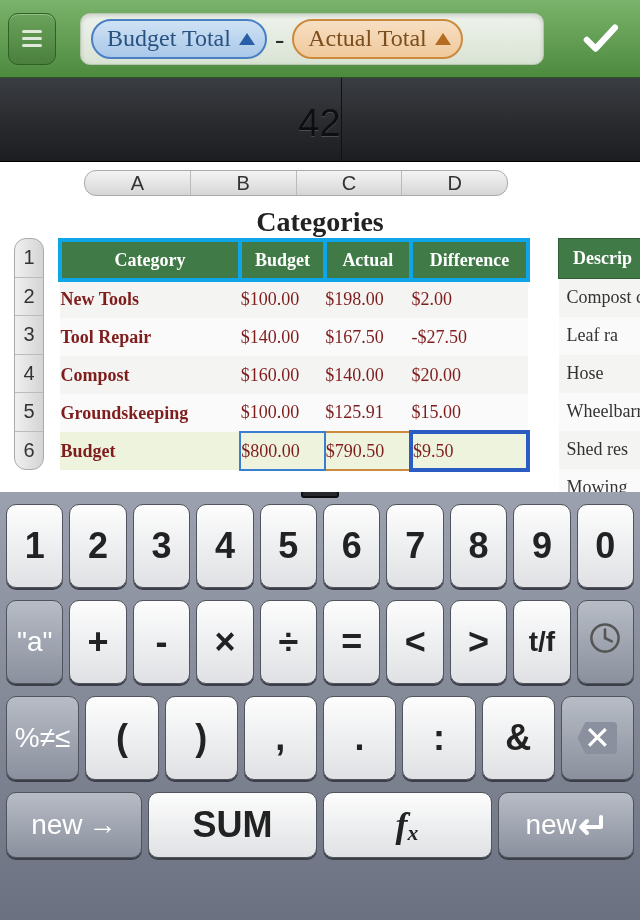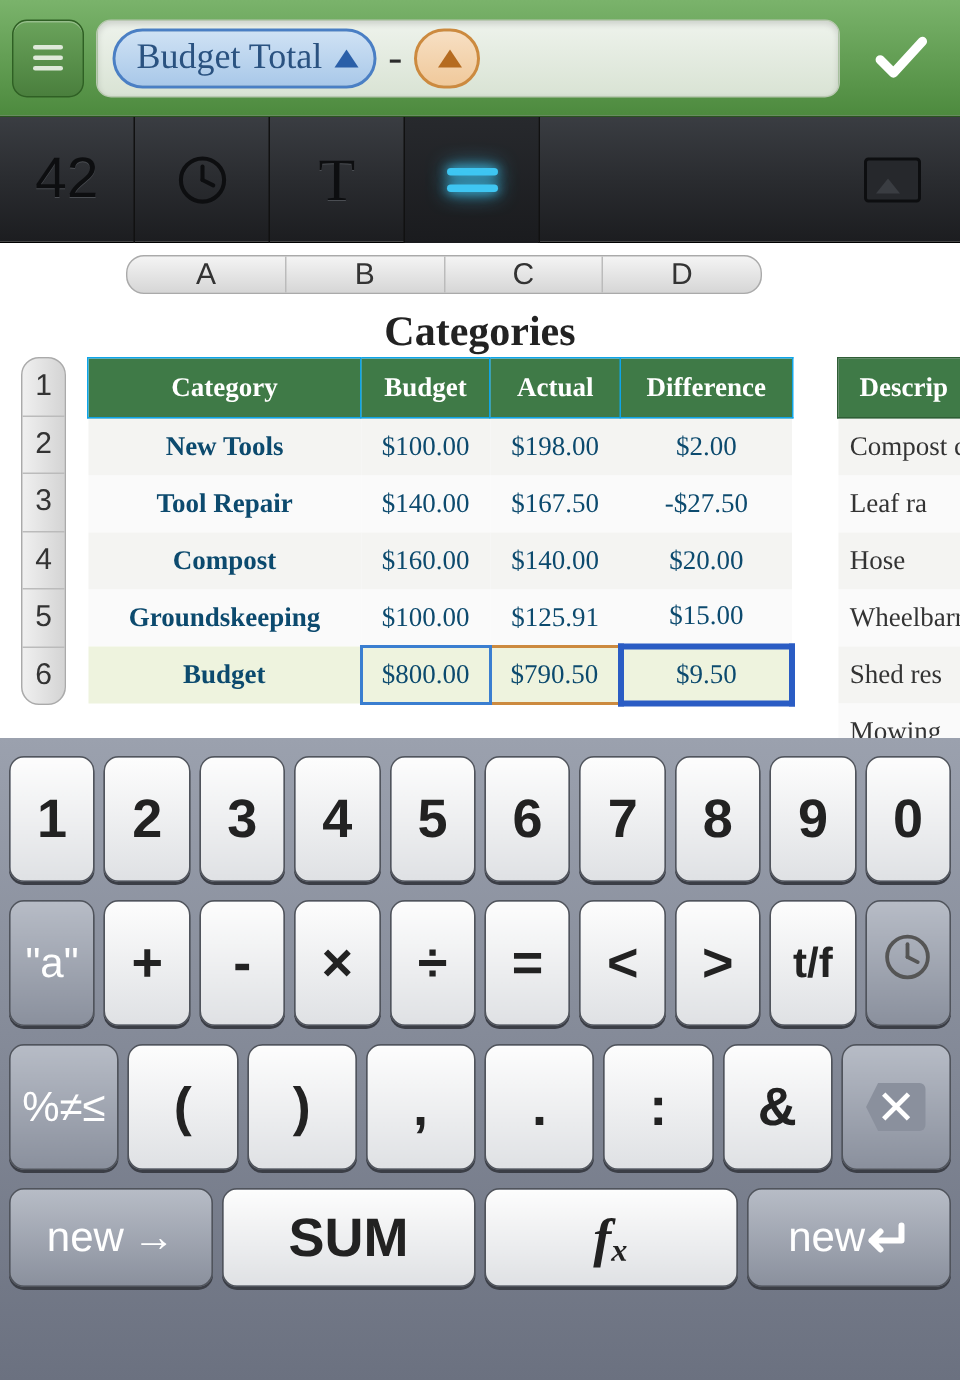--- a/index.html
+++ b/index.html
@@ -5,21 +5,21 @@
   * { box-sizing: border-box; margin: 0; padding: 0; }
   html, body { width: 640px; height: 920px; overflow: hidden; font-family: Georgia, 'Times New Roman', serif; }
   body { background: #fff; }
 
   
   .formula-bar {
     height: 78px;
     background: linear-gradient(#7ab36b, #4d8a3e);
     border-bottom: 1px solid #2a5520;
     display: flex; align-items: center; padding: 0 8px;
-    gap: 8px;
+    gap: 24px;
   }
   .hamburger-btn {
     width: 48px; height: 52px;
     background: linear-gradient(#6aa35b, #4a7f3d);
     border: 1px solid #2f6024;
     border-radius: 10px;
     display:flex;align-items:center;justify-content:center;
     box-shadow: inset 0 1px 0 rgba(255,255,255,.3);
   }
   .hamburger-lines { display:flex;flex-direction:column;gap:4px; }
@@ -50,20 +50,21 @@
   }
   .check-btn svg { width:44px;height:44px; }
   .check-btn path { stroke:#fff;stroke-width:7;fill:none;stroke-linecap:round;stroke-linejoin:round; }
 
   
   .toolbar {
     height:84px;
     background:linear-gradient(#3a3d42,#2a2c30 50%,#1c1d20);
     display:flex;align-items:center;
     border-bottom:1px solid #000;
+    flex-direction:column;
   }
   .toolbar-cell {
     flex:0 0 90px;height:84px;display:flex;align-items:center;justify-content:center;
     border-right:1px solid #111;
   }
   .tb-42 { color:#0d0e10;font-family:Helvetica,Arial,sans-serif;font-size:38px;font-weight:500;text-shadow:0 1px 0 #4a4d52; }
   .tb-clock svg{width:36px;height:36px;}
   .tb-clock circle{fill:none;stroke:#0d0e10;stroke-width:3;}
   .tb-clock line{stroke:#0d0e10;stroke-width:3;stroke-linecap:round;}
   .tb-t { color:#0d0e10;font-family:Georgia,serif;font-size:40px;text-shadow:0 1px 0 #4a4d52; }
@@ -86,22 +87,22 @@
   .ch:last-child { border-right:none; }
   .sheet-title { position:absolute;left:0;top:44px;width:640px;text-align:center;font-family:Georgia,serif;font-weight:bold;font-size:28px;color:#222; }
   .row-header-wrap { position:absolute;left:14px;top:76px;width:30px;height:232px;
     background:linear-gradient(90deg,#f0f0f0,#d4d4d4);border:1px solid #aaa;border-radius:12px;
     display:flex;flex-direction:column; }
   .rh { flex:1;display:flex;align-items:center;justify-content:center;font-family:Helvetica,Arial,sans-serif;font-size:20px;color:#333;border-bottom:1px solid #bbb; }
   .rh:last-child{border-bottom:none;}
 
   .grid { position:absolute;left:58px;top:76px;width:472px; font-family:Georgia,serif; }
   .grid table { width:100%;border-collapse:collapse; }
-  .grid th { background:#3f7a47;color:#fff;height:40px;font-weight:bold;font-size:18px;border:1px solid #0ea5e9; }
-  .grid td { height:38px;text-align:center;font-size:18px;color:#0c4a6e;border:1px solid transparent;background:#fafafa; }
+  .grid th { background:#3f7a47;color:#fff;height:40px;font-weight:bold;font-size:18px;border:4px solid #0ea5e9; }
+  .grid td { height:38px;text-align:left;font-size:18px;color:#7f1d1d;border:1px solid transparent;background:#fafafa; }
   .grid tr:nth-child(2) td,.grid tr:nth-child(4) td,.grid tr:nth-child(6) td{background:#f4f4f2;}
   .grid td.cat { font-weight:bold; }
   .grid tr.total td { background:#eef3de; }
   .grid tr.total td.cat { font-weight:bold; }
   .grid td.outline-blue { border:2px solid #3a7ed0;background:#f9fbfe; }
   .grid td.outline-orange { border:2px solid #cc8a3f;background:#fcf6ee; }
   .grid td.sel { border:4px solid #2a5cc4;background:#fff; }
 
   .grid2 { position:absolute;left:558px;top:76px;width:160px;font-family:Georgia,serif; }
   .grid2 table{width:100%;border-collapse:collapse;}
@@ -152,20 +153,21 @@
         <span></span>
       </div>
   </div>
   <div class="formula-content">
     <div class="pill pill-blue">
       <span>Budget Total</span>
       <span class="pill-tri tri-blue"></span>
     </div>
     <span class="minus">-</span>
     <div class="pill pill-orange">
+      <span>Actual Total</span>
       <span class="pill-tri tri-orange"></span>
     </div>
   </div>
   <div class="check-btn">
     <svg viewBox="0 0 50 50">
         <path d="M10 26 L20 36 L42 12"></path>
       </svg>
   </div>
 </div>
 

